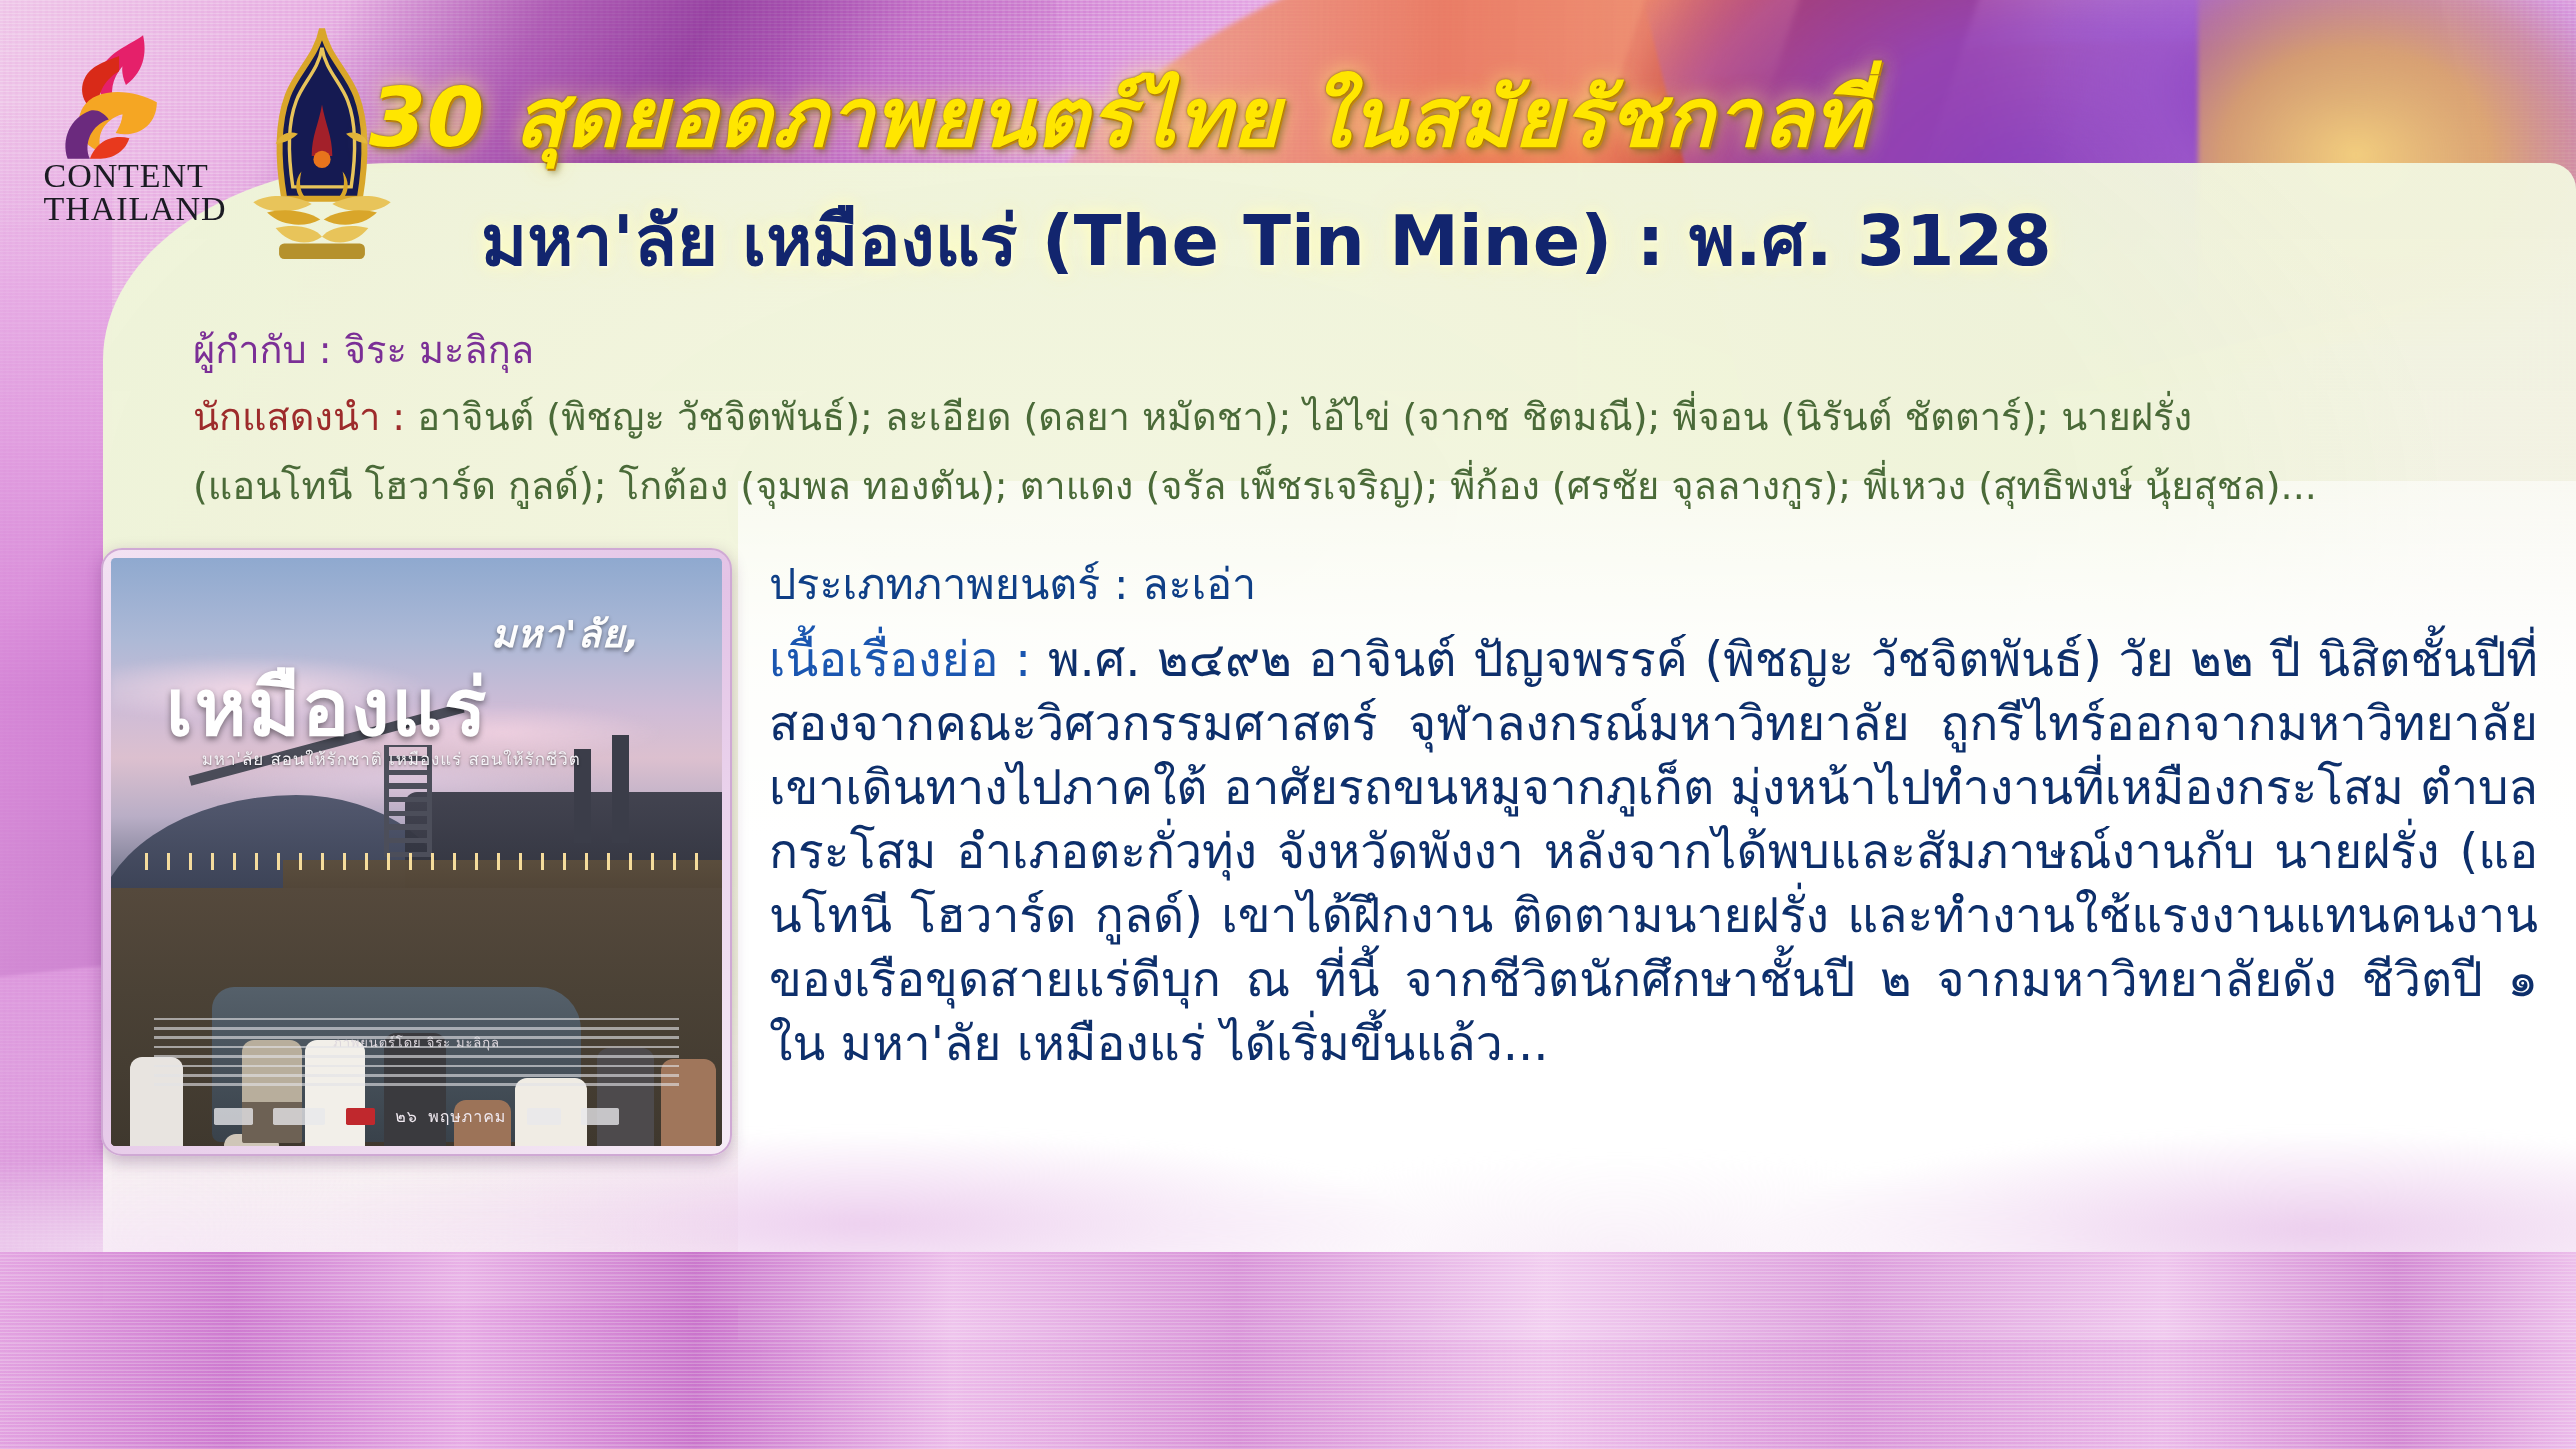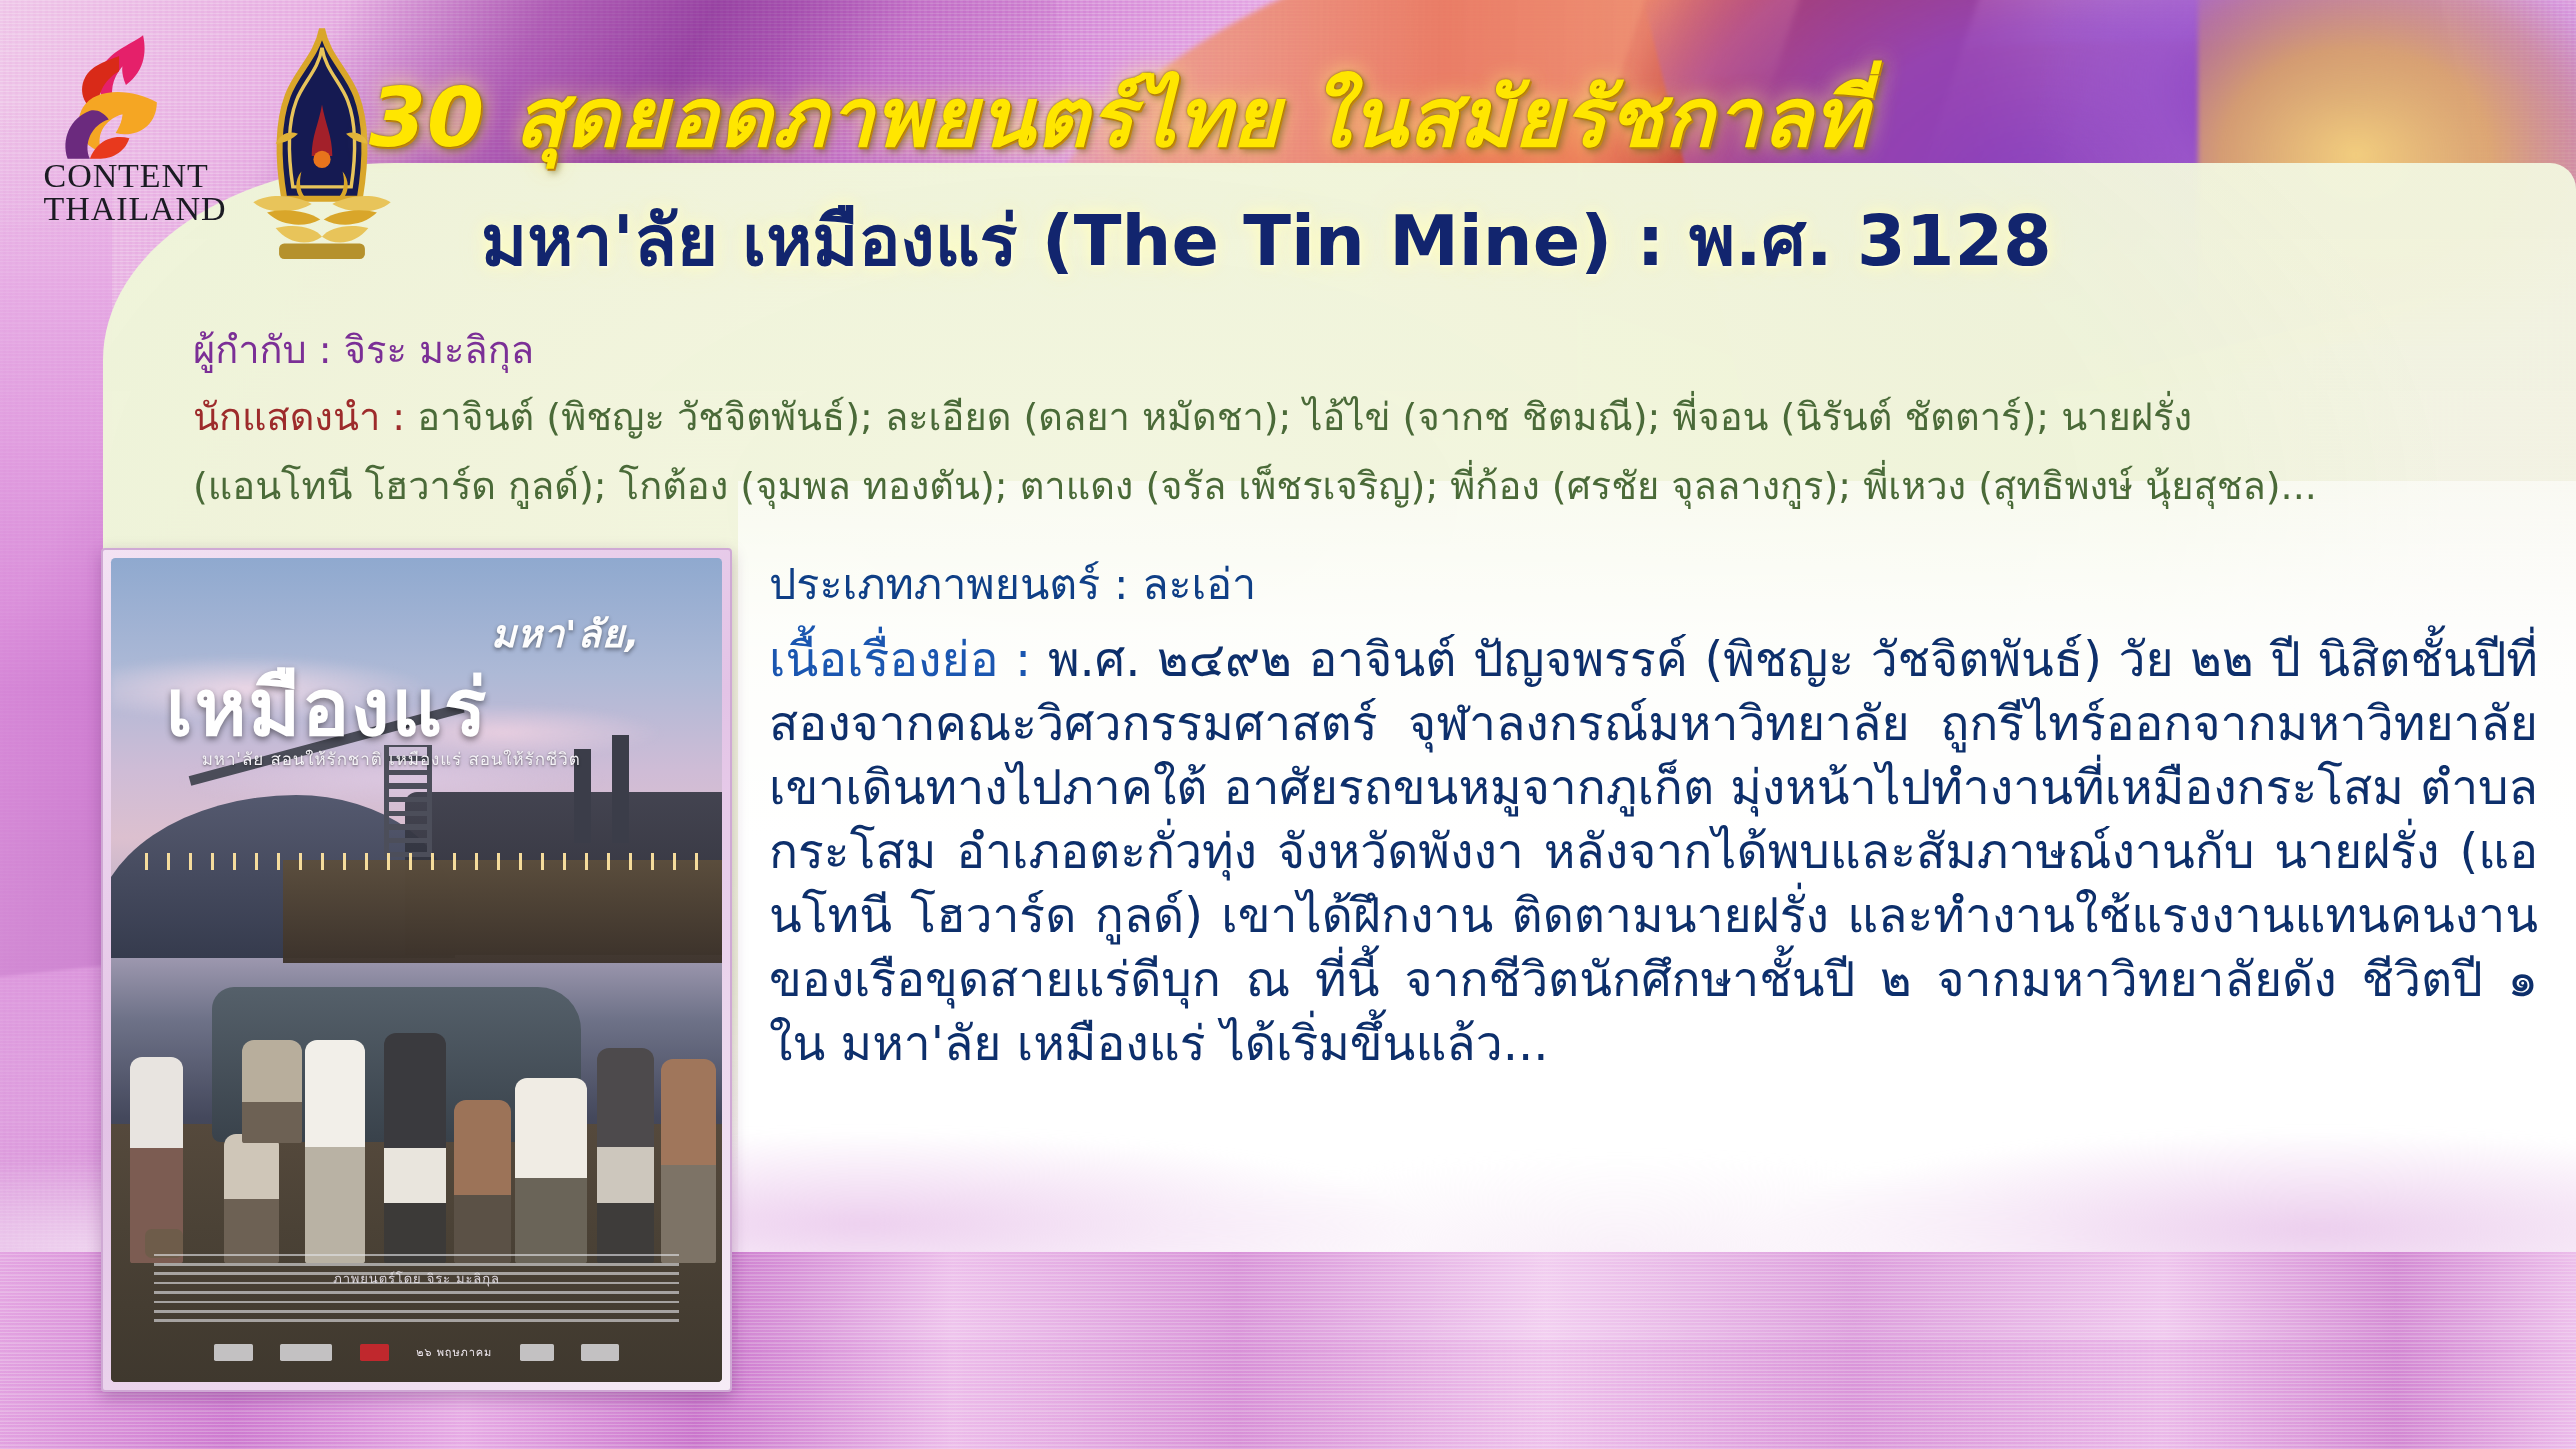--- a/index.html
+++ b/index.html
@@ -170,23 +170,23 @@
   .k-purple{color:#7b2f96;}
   .k-maroon{color:#9d2b2b;}
   .v-green{color:#4a6a38;}
   .director{position:absolute;left:0;top:0;}
   .producer{position:absolute;left:1176px;top:0;}
   .cast-lead{position:absolute;left:0;top:67px;white-space:nowrap;}
   .cast-cont{position:absolute;left:0;top:136px;white-space:nowrap;}
 
   
   .poster-wrap{
-    position:absolute;left:101px;top:548px;width:631px;height:844px;
+    position:absolute;left:101px;top:548px;width:631px;height:608px;
     padding:7.7px;background:linear-gradient(145deg,#f3e2f3,#e3c3e6 45%,#f6ecf6);
-    border:2.6px solid #cfa9d4;border-radius:4px;
+    border:2.6px solid #cfa9d4;border-radius:21px;
     box-shadow:0 5.2px 15.5px rgba(80,30,90,.28);
     box-sizing:border-box;
   }
   .poster{
     position:relative;width:100%;height:100%;overflow:hidden;border-radius:4.3px;
     background:
       linear-gradient(180deg,#8fa9cf 0%, #adb9d6 14%, #cfbcd6 26%, #dcc0cf 34%, #b9aec6 44%, #6e7288 56%, #44485c 68%, #3c3a3e 78%, #4a443e 88%, #5c5245 100%);
   }
   .p-sky-cloud{
     position:absolute;left:0;top:52px;width:100%;height:197px;
@@ -260,21 +260,21 @@
   }
   .p-billing{
     position:absolute;left:0;right:0;bottom:93px;text-align:center;
     font-size:13px;color:#ddd7dd;letter-spacing:0.9px;
   }
   .p-logos{
     position:absolute;left:103px;right:103px;bottom:19px;height:22px;
     display:flex;align-items:center;justify-content:space-between;
   }
   .p-logo{height:17px;background:rgba(232,232,236,.78);border-radius:1.7px;}
-  .p-date{font-size:11px;color:#efe8ef;letter-spacing:0.9px;}
+  .p-date{font-size:16px;color:#efe8ef;letter-spacing:0.9px;font-family:Liberation Mono, monospace;}
 
   
   .genre{
     position:absolute;left:769px;top:550px;
     font-size:43px;color:#0f3f86;white-space:nowrap;
     font-family:"DejaVu Sans","Liberation Sans",sans-serif;
   }
   .syn{
     position:absolute;left:769px;top:627px;width:1769px;
     font-size:48px;line-height:64px;color:#0d2f6b;text-align:justify;

